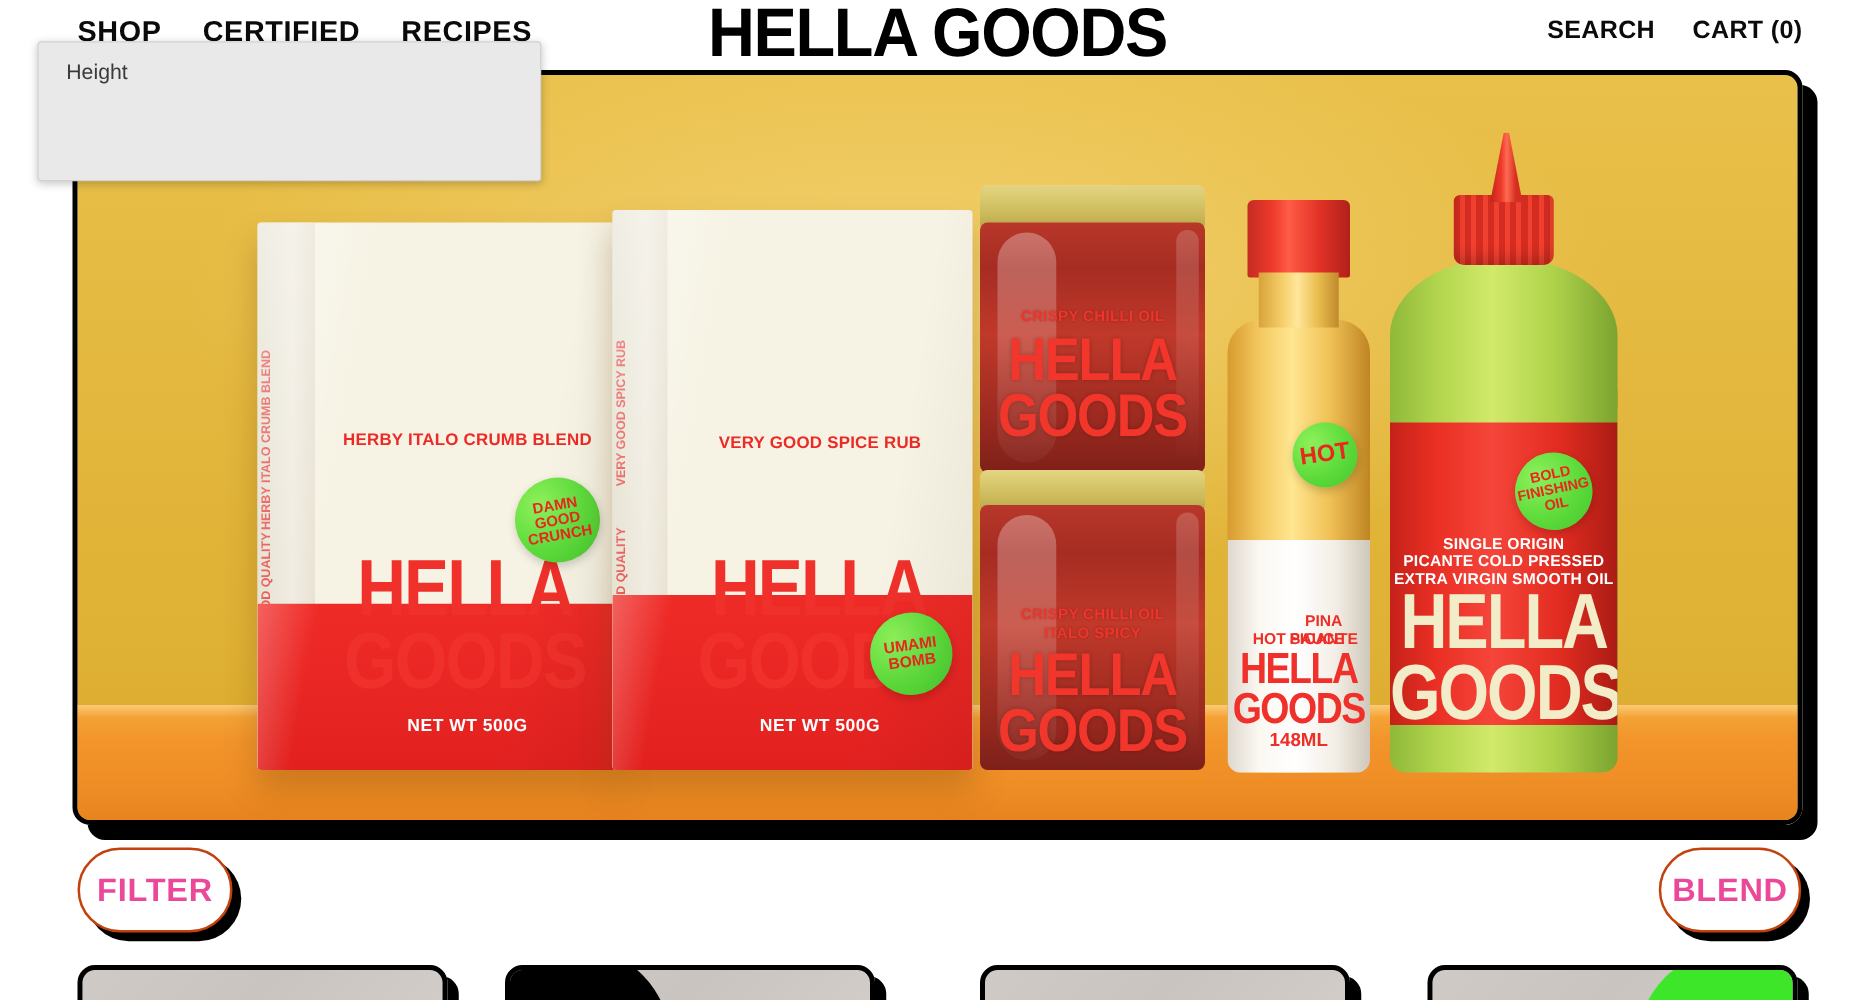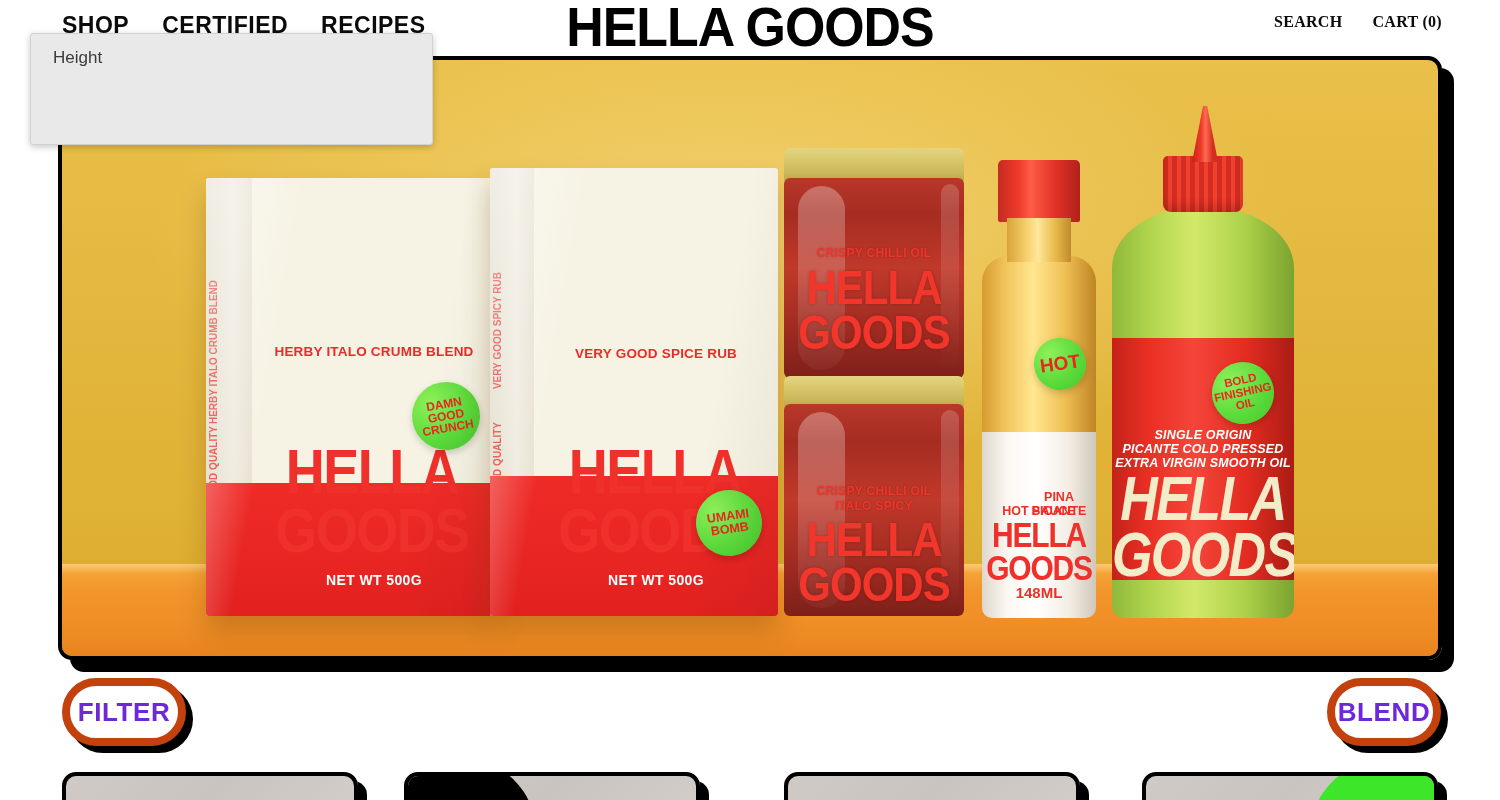--- a/index.html
+++ b/index.html
@@ -45,21 +45,21 @@
     color: #000;
     transform: scaleX(1.06) scaleY(1.12);
     transform-origin: center top;
     line-height: 52px;
     white-space: nowrap;
   }
   .nav-right {
     position: absolute; right: 58px; top: 13px;
     display: flex; gap: 30px; align-items: baseline;
   }
-  .nav-right .nav-link { font-weight: 600; font-size: 16px; letter-spacing: 0.3px; font-family: Liberation Serif, serif; }
+  .nav-right .nav-link { font-weight: 600; font-size: 20px; letter-spacing: 0.3px; }
 
   
   .hero-wrap {
     position: absolute;
     left: 58px; top: 56px;
     width: 1384px; height: 604px;
   }
   .hero {
     position: relative;
     width: 1384px; height: 604px;
@@ -233,21 +233,20 @@
   .oo-shoulder {
     position:absolute; left:0; right:0; top:100px; height:120px;
     background: linear-gradient(90deg,#8fb93a 0%, #b3d64e 22%, #d2e96a 45%, #aed24a 72%, #7ba32f 100%);
     border-radius: 58% 58% 0 0 / 72px 72px 0 0;
   }
   .oo-body {
     position:absolute; left:0; right:0; top:206px; bottom:0;
     background: linear-gradient(90deg,#8fb93a 0%, #b3d64e 22%, #d2e96a 45%, #aed24a 72%, #7ba32f 100%);
     border-radius: 0 0 12px 12px;
     overflow:hidden;
-    font-style:italic;
   }
   .oo-label {
     position:absolute; left:0; right:0;
     background: linear-gradient(90deg,#c42219 0%, #ea2f24 20%, #f5453a 45%, #e32c21 74%, #ab1c14 100%);
   }
   .oo-lines {
     position:absolute; left:0; right:0; text-align:center;
     color:#ffffff; font-weight:800; line-height:1.12; letter-spacing:.2px;
   }
   .oo-big {
@@ -256,26 +255,26 @@
     transform:scaleY(1.2); line-height:.9;
   }
 
   
   .ctrl-row {
     position:absolute; left:0; top:678px; width:1500px; height:86px;
   }
   .pill {
     position:absolute;
     background:#fff;
-    border:8px solid #c2410c;
+    border:2px solid #c2410c;
     border-radius:48px;
     box-shadow: 7px 7px 0 #000;
     display:flex; align-items:center; justify-content:center;
     font-weight:800; font-size:26px; letter-spacing:.6px;
-    color:#6d28d9;
+    color:#ec4899;
     cursor:pointer;
   }
   #btn-filter { left:62px; top:0; width:124px; height:68px; }
   #btn-sort   { left:1327px; top:0; width:114px; height:68px; }
 
   
   .cards {
     position:absolute; left:0; top:766px; width:1500px; height:40px;
   }
   .card {

